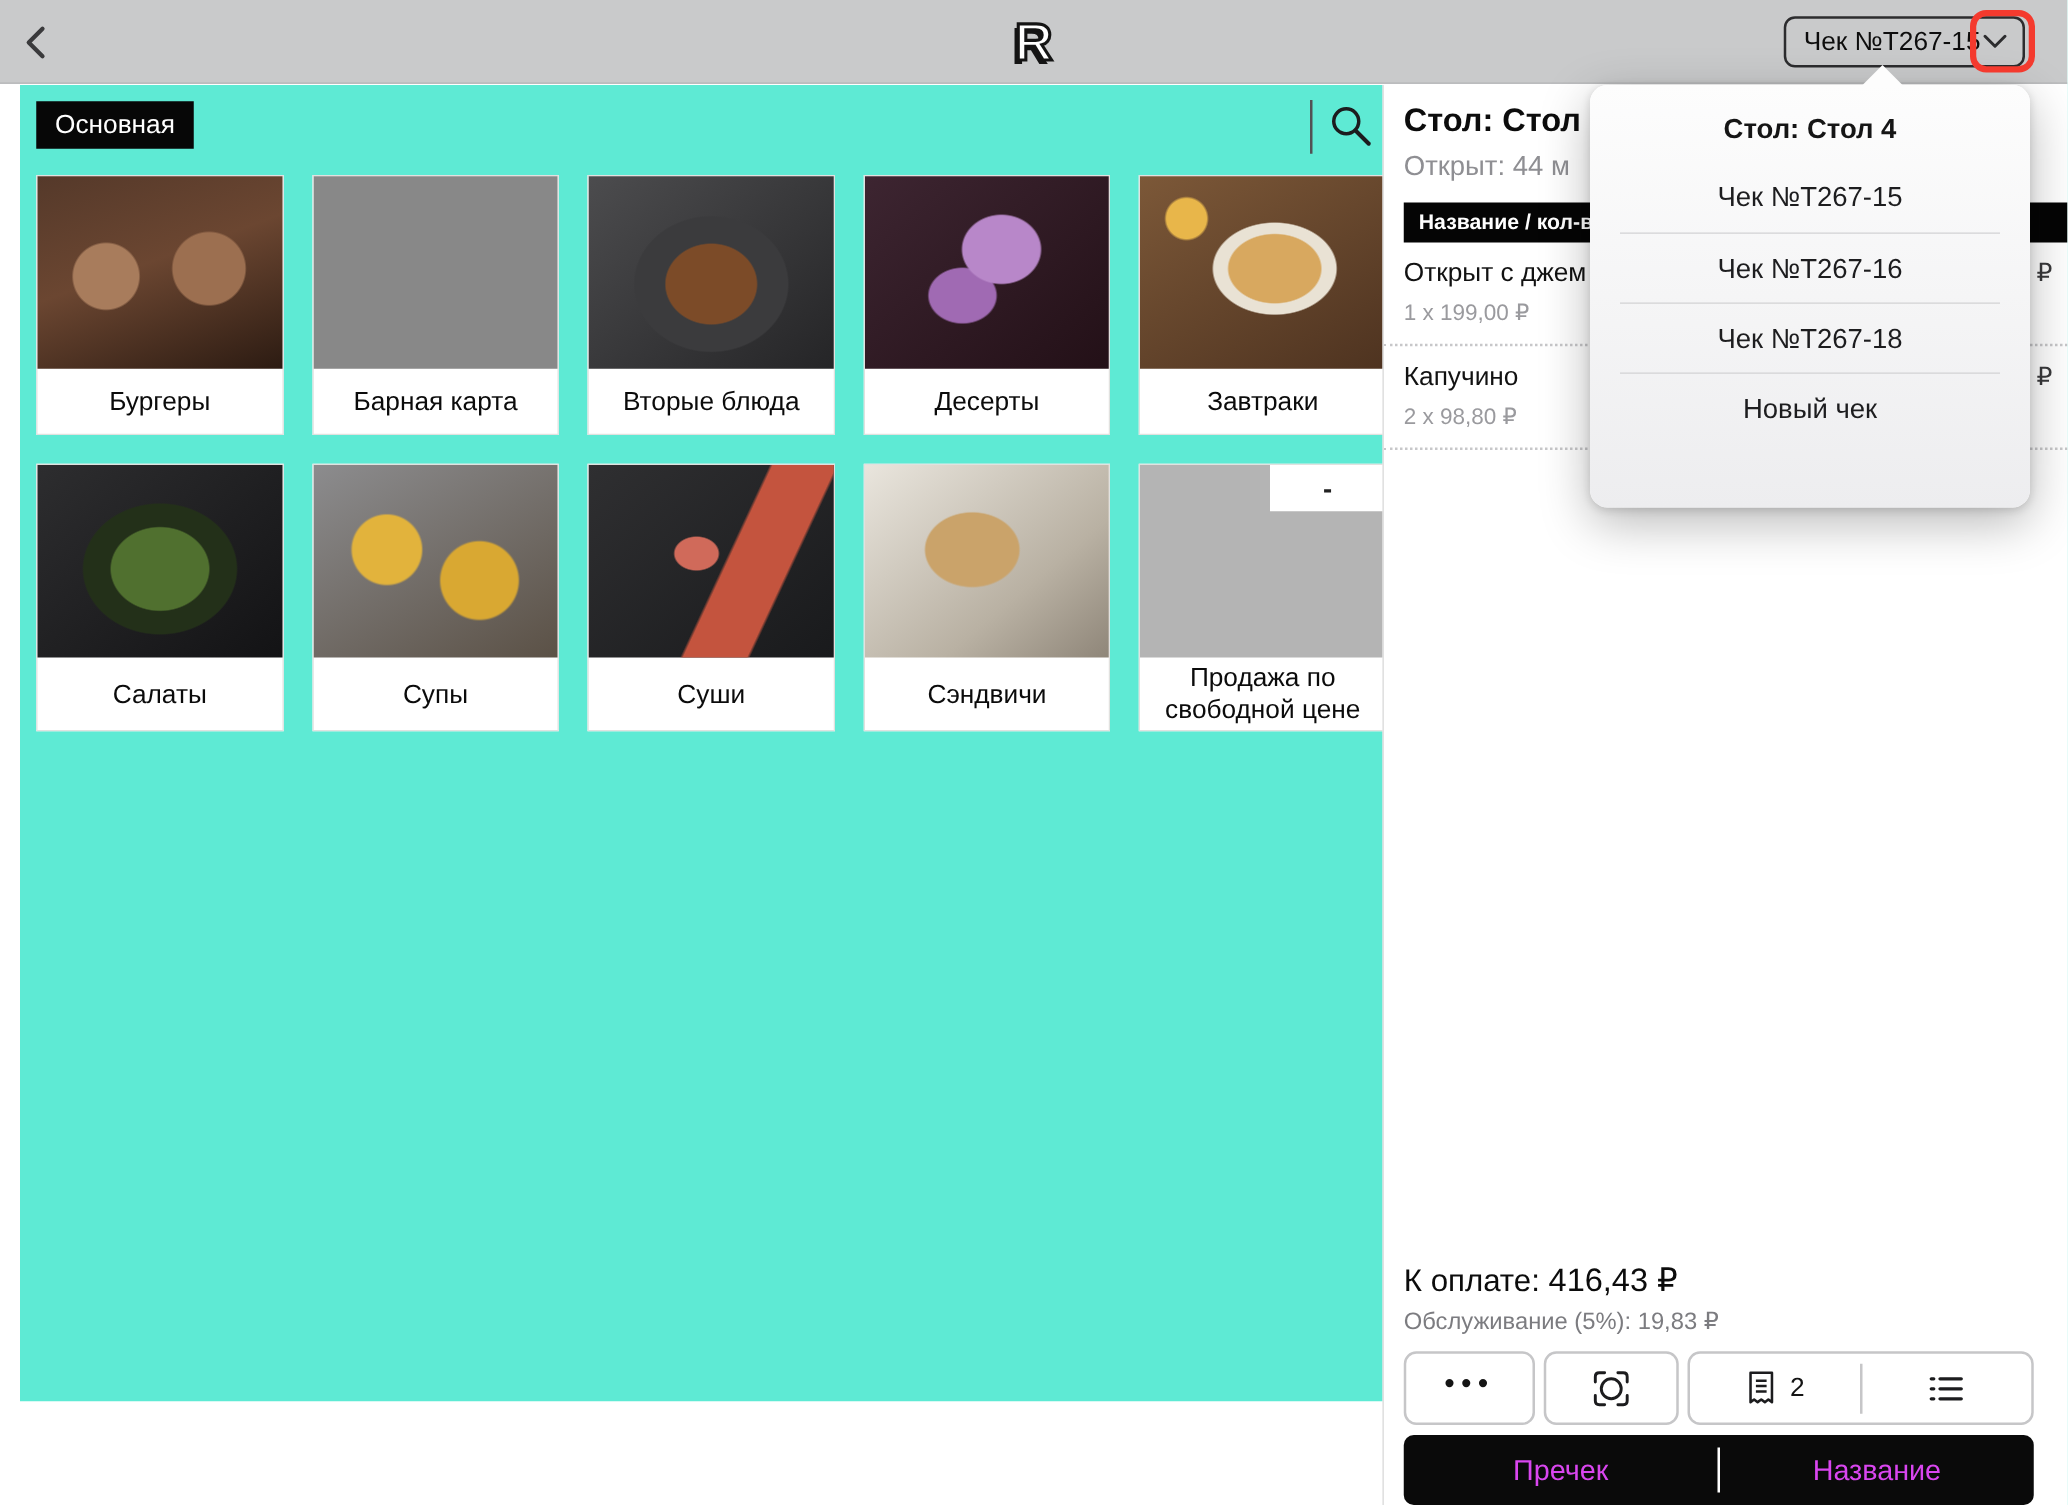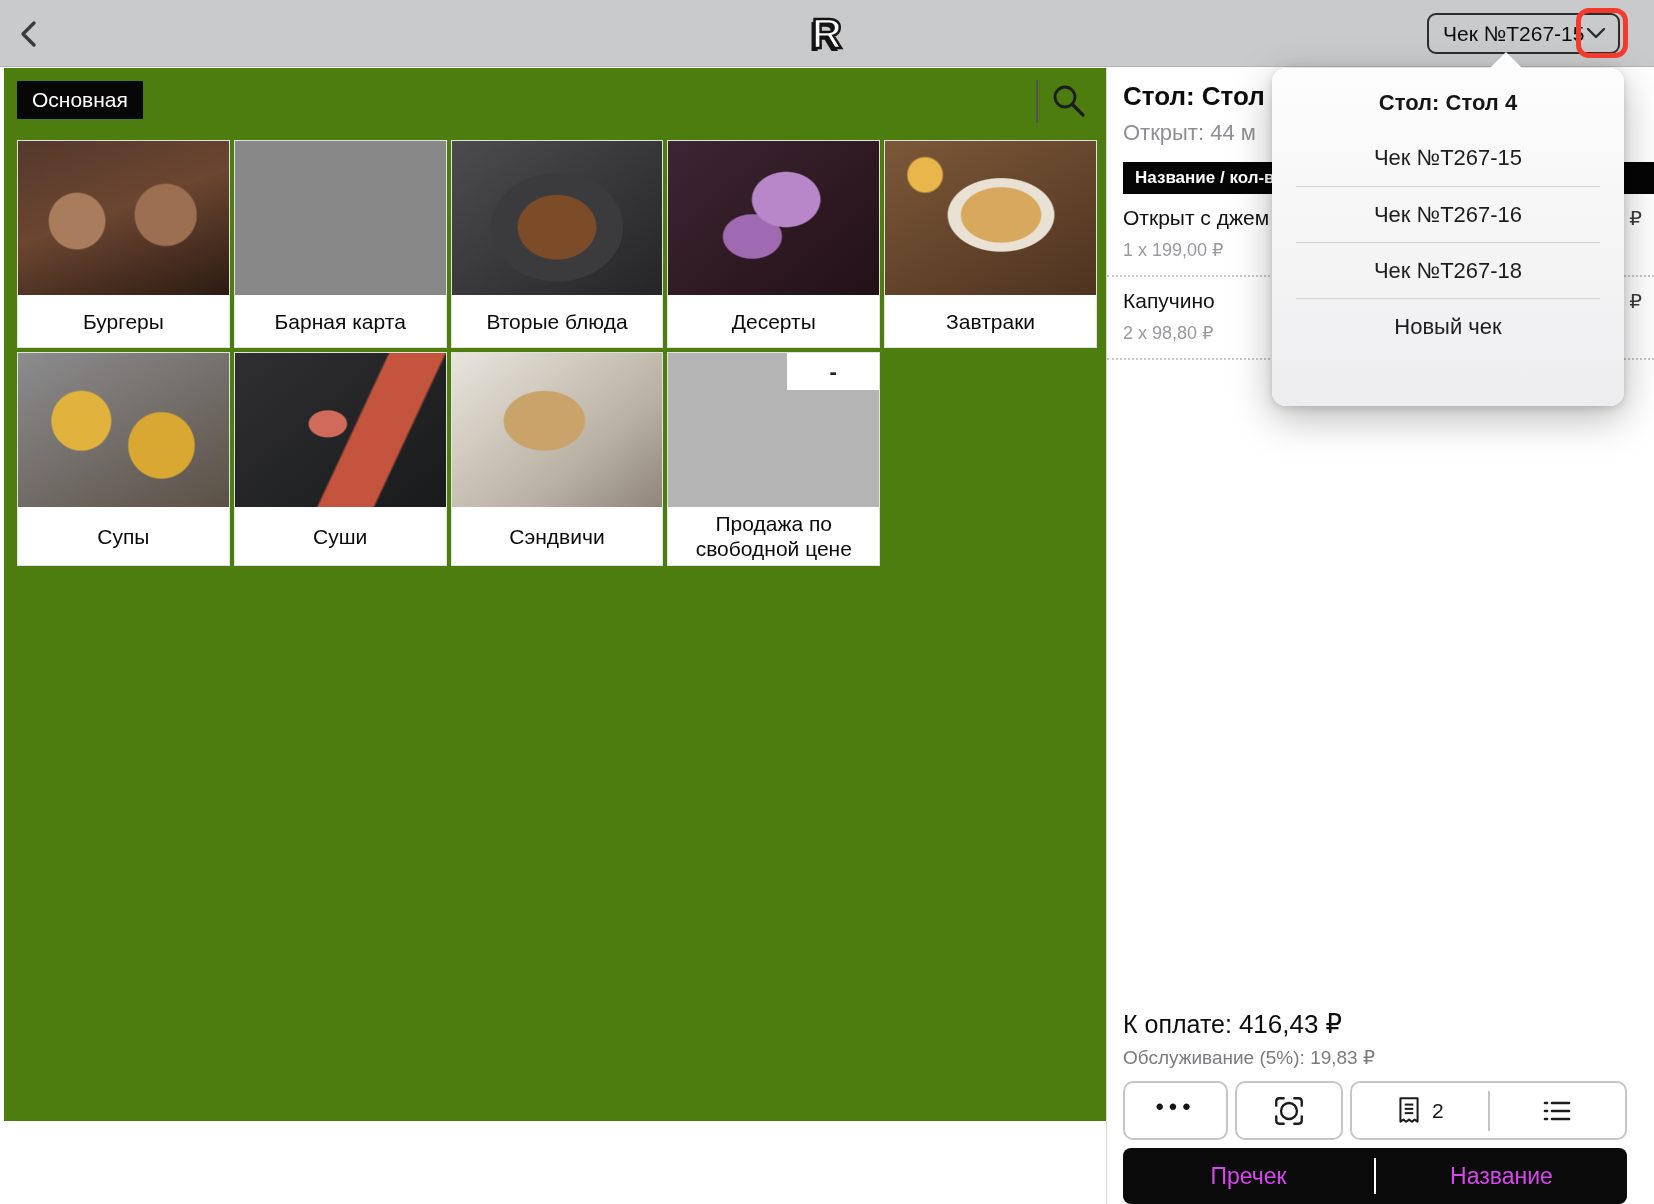--- a/index.html
+++ b/index.html
@@ -15,28 +15,28 @@
     font-size:42px; font-weight:900; color:#fff; letter-spacing:0;
     -webkit-text-stroke:2.5px #141414; text-shadow:-3px 3px 0 #141414, -1px 1px 0 #141414; }
   .check-btn { position:absolute; left:1427px; top:13px; width:193px; height:41px;
     border:2px solid #2c2c2e; border-radius:9px; display:flex; align-items:center;
     justify-content:space-between; padding:0 12px 0 14px; font-size:21px; color:#0d0d0d;
     cursor:pointer; background:transparent; }
   .annotation-box { position:absolute; left:1576px; top:8px; width:52px; height:50px;
     border:5px solid #f43a2e; border-radius:13px; z-index:50; pointer-events:none; }
 
   
-  .menu-area { position:absolute; left:4px; top:68px; width:1106px; height:1053px; background:#4d7c0f; }
+  .menu-area { position:absolute; left:16px; top:68px; width:1106px; height:1053px; background:#5eead4; }
   .category-tab { position:absolute; left:13px; top:13px; background:#070707; color:#fff;
     font-size:21px; padding:7px 15px; cursor:pointer; }
   .search-divider { position:absolute; left:1032px; top:12px; width:2px; height:43px; background:#525254; }
   .search-btn { position:absolute; left:1046px; top:14px; width:40px; height:40px; cursor:pointer; }
 
   .tiles { position:absolute; left:13px; top:72px; width:1080px;
-    display:grid; grid-template-columns:repeat(5,1fr); grid-template-rows:208px 214px; gap:4px; }
+    display:grid; grid-template-columns:repeat(5,1fr); grid-template-rows:208px 214px; gap:23px; }
   .tile { background:#fff; border:1px solid #e1e1df; display:flex; flex-direction:column; cursor:pointer; }
   .tile-photo { position:relative; height:154px; width:100%; background:#888; }
   .tile-label { flex:1; display:flex; align-items:center; justify-content:center;
     text-align:center; font-size:21px; line-height:25px; color:#0b0b0b; padding:2px 8px; }
   .tile-badge { position:absolute; right:0; top:0; width:92px; height:37px; background:#fff;
     display:flex; align-items:center; justify-content:center; font-size:22px; font-weight:700; color:#222; }
 
   .photo-burgers { background:radial-gradient(circle at 28% 52%,#a87c5c 0 16%,transparent 17%),
     radial-gradient(circle at 70% 48%,#9c6f50 0 18%,transparent 19%),
     linear-gradient(160deg,#55392a 0%,#6b4631 45%,#2c1b12 100%); }
@@ -173,20 +173,26 @@
           </div>
           <div class="tile-label">Десерты</div>
         </div>
         <div class="tile">
           <div class="tile-photo photo-breakfast">
             
           </div>
           <div class="tile-label">Завтраки</div>
         </div>
         <div class="tile">
+          <div class="tile-photo photo-salads">
+            
+          </div>
+          <div class="tile-label">Салаты</div>
+        </div>
+        <div class="tile">
           <div class="tile-photo photo-soups">
             
           </div>
           <div class="tile-label">Супы</div>
         </div>
         <div class="tile">
           <div class="tile-photo photo-sushi">
             
           </div>
           <div class="tile-label">Суши</div>

